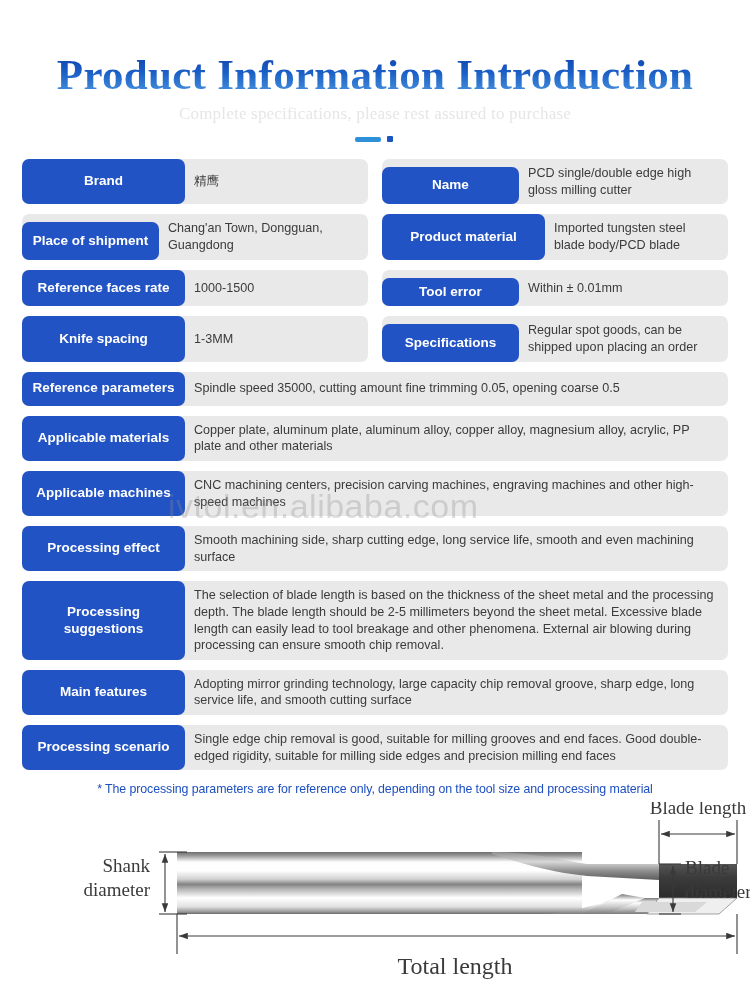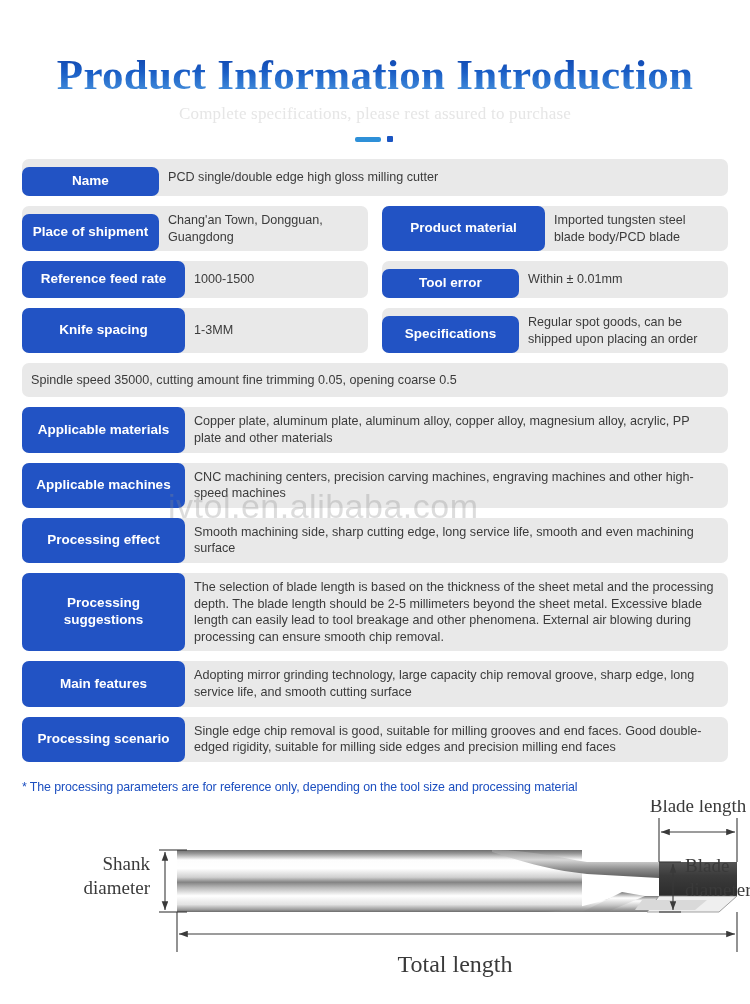--- a/index.html
+++ b/index.html
@@ -104,22 +104,22 @@
   .h-1 { min-height: 36px; }
   .h-2 { min-height: 40px; }
   .h-3 { min-height: 34px; }
   .h-4 { min-height: 44px; }
   .h-5 { min-height: 66px; }
 
   
   .footnote {
     color: #1c4fc0;
     font-size: 12.4px;
-    text-align: left;
-    margin-top: 18px;
+    text-align: center;
+    margin-top: 12px;
     letter-spacing: -0.1px;
   }
 
   
   .watermark {
     position: absolute;
     left: 168px;
     top: 487px;
     font-size: 34px;
     color: rgba(140,140,140,0.30);
@@ -146,39 +146,43 @@
   <div class="divider">
     <span class="bar"></span>
     <span class="dot"></span>
   </div>
 </div>
 
 <div class="spec-wrap">
 
   <div class="row-pair">
     <div class="cell h-1">
+      <div class="label lbl-w-left">Brand</div>
+      <div class="value">精鹰</div>
+    </div>
+    <div class="cell h-1">
       <div class="label lbl-w-right">Name</div>
       <div class="value">PCD single/double edge high gloss milling cutter</div>
     </div>
   </div>
 
   <div class="row-pair">
     <div class="cell h-2">
       <div class="label lbl-w-right">Place of shipment</div>
       <div class="value">Chang'an Town, Dongguan, Guangdong</div>
     </div>
     <div class="cell h-2">
       <div class="label lbl-w-left">Product material</div>
       <div class="value">Imported tungsten steel blade body/PCD blade</div>
     </div>
   </div>
 
   <div class="row-pair">
     <div class="cell h-1">
-      <div class="label lbl-w-left">Reference feed rate</div>
+      <div class="label lbl-w-left">Reference faces rate</div>
       <div class="value">1000-1500</div>
     </div>
     <div class="cell h-1">
       <div class="label lbl-w-right">Tool error</div>
       <div class="value">Within ± 0.01mm</div>
     </div>
   </div>
 
   <div class="row-pair">
     <div class="cell h-2">
@@ -186,20 +190,21 @@
       <div class="value">1-3MM</div>
     </div>
     <div class="cell h-2">
       <div class="label lbl-w-right">Specifications</div>
       <div class="value">Regular spot goods, can be shipped upon placing an order</div>
     </div>
   </div>
 
   <div class="row-pair">
     <div class="cell full h-3">
+      <div class="label lbl-w-full">Reference parameters</div>
       <div class="value">Spindle speed 35000, cutting amount fine trimming 0.05, opening coarse 0.5</div>
     </div>
   </div>
 
   <div class="row-pair">
     <div class="cell full h-4">
       <div class="label lbl-w-full">Applicable materials</div>
       <div class="value">Copper plate, aluminum plate, aluminum alloy, copper alloy, magnesium alloy, acrylic, PP plate and other materials</div>
     </div>
   </div>

